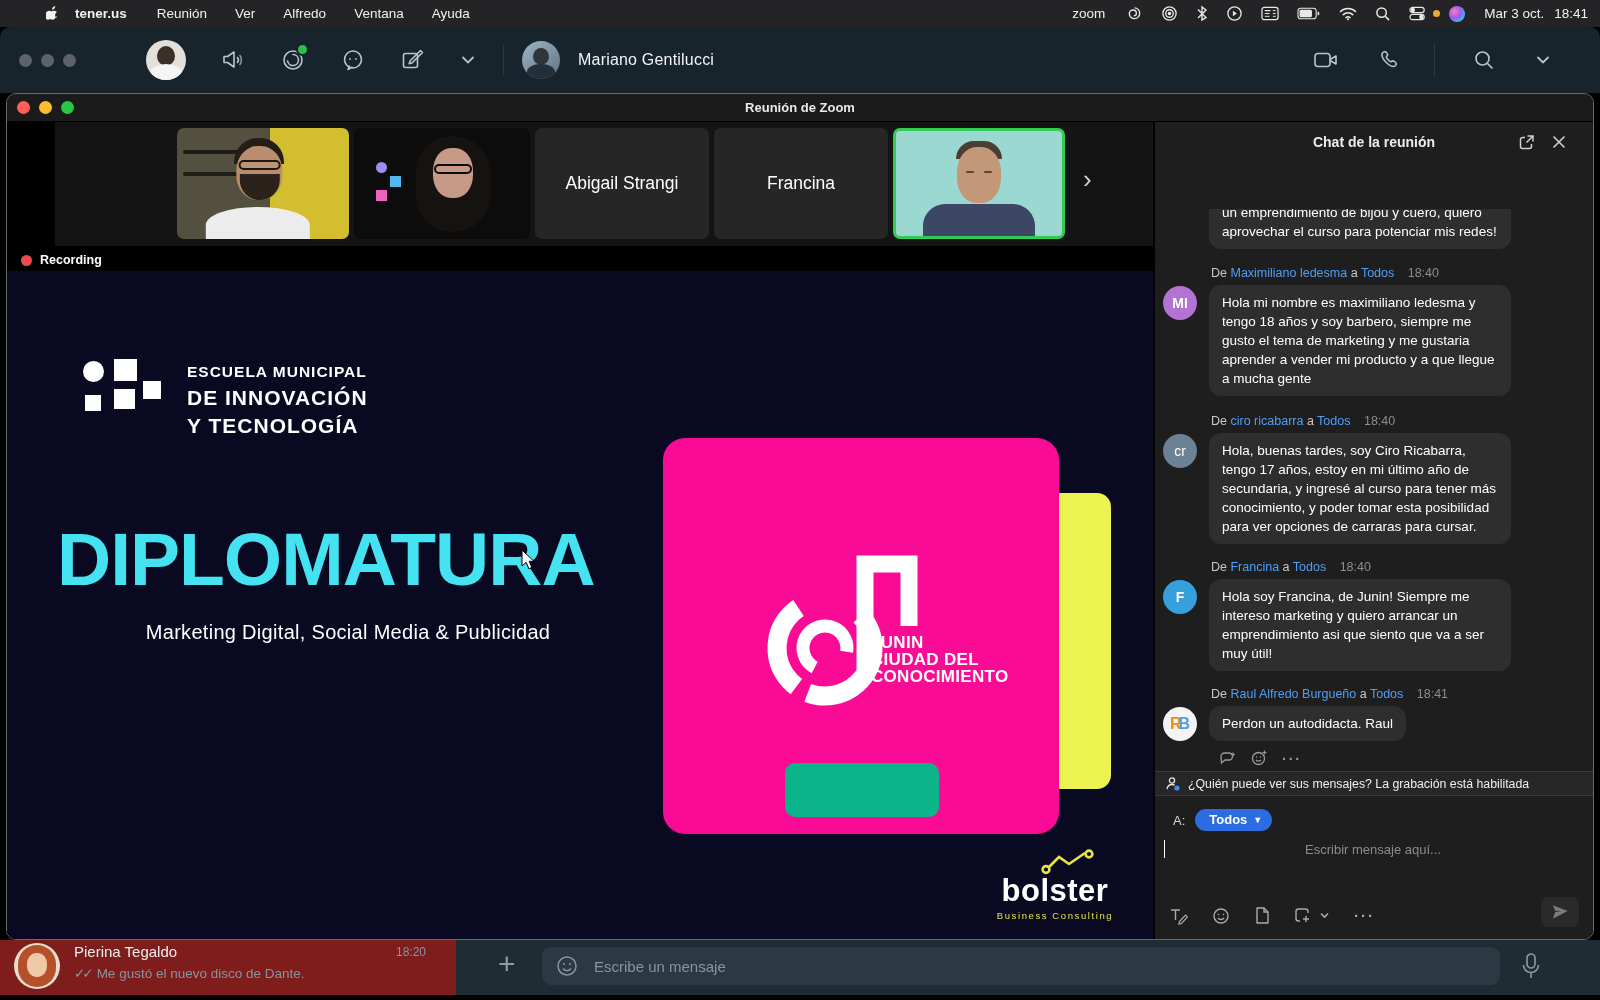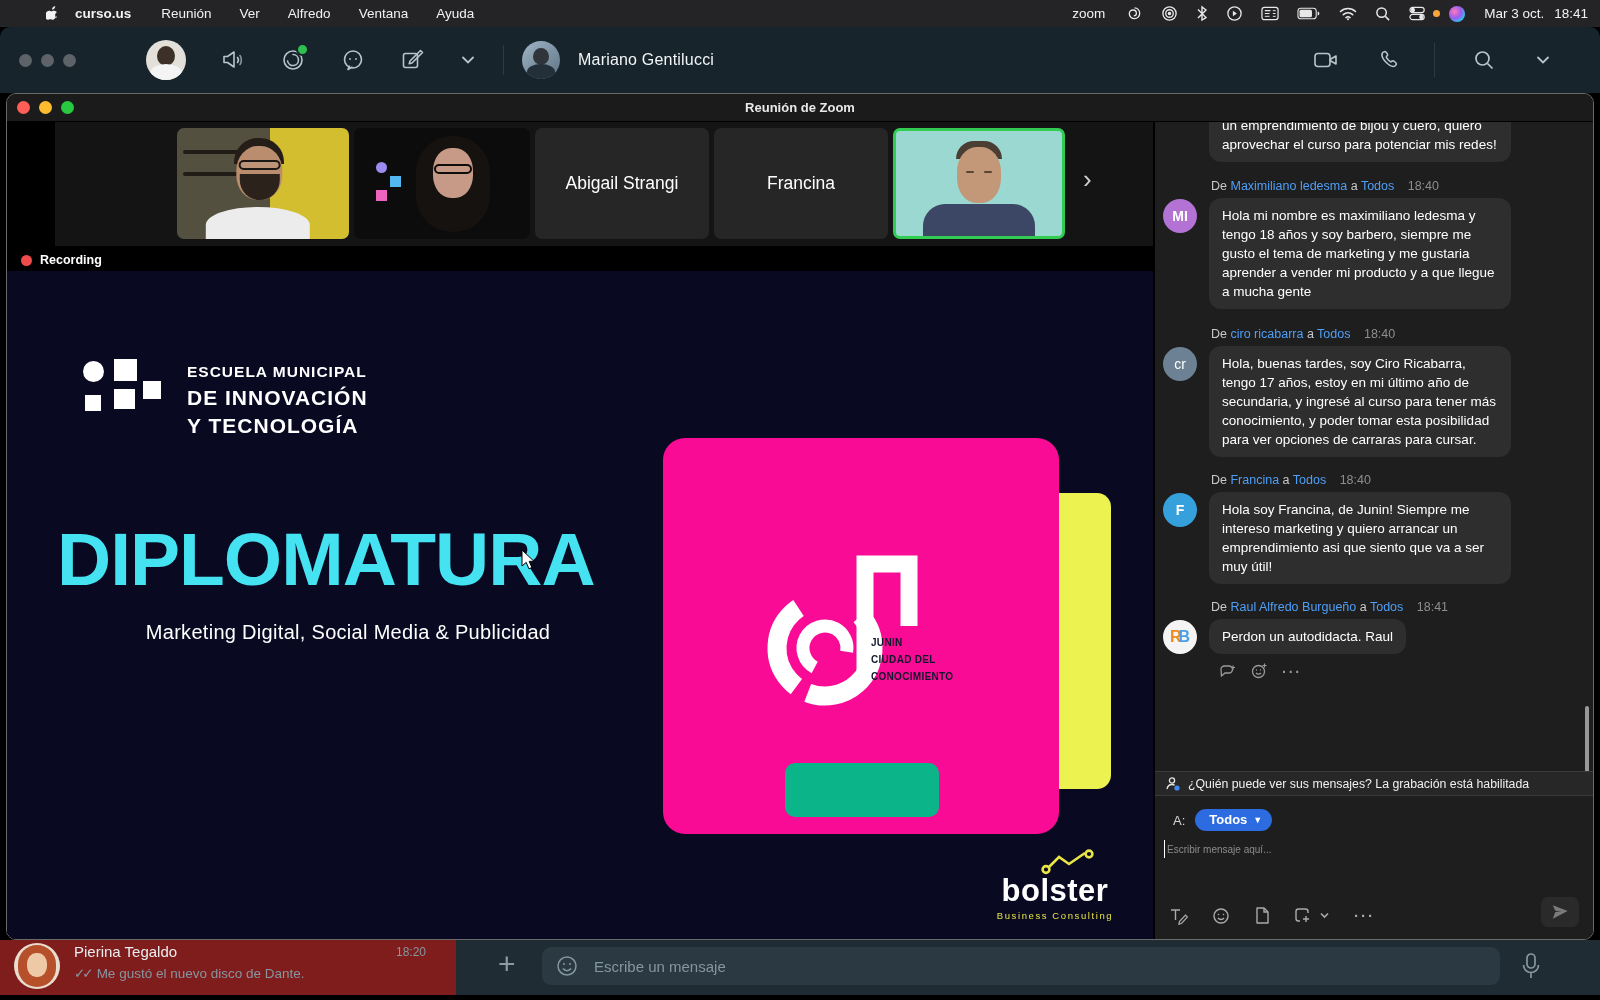--- a/index.html
+++ b/index.html
@@ -89,33 +89,33 @@
   .school{position:absolute;left:180px;top:92px;color:#fff;}
   .school .l1{font-size:15.5px;font-weight:600;letter-spacing:1px;}
   .school .l2{font-size:21px;font-weight:700;letter-spacing:1px;margin-top:5px;}
   .school .l3{font-size:21px;font-weight:700;letter-spacing:1px;margin-top:4px;}
   .diplo-wrap{position:absolute;left:50px;top:240px;width:582px;margin-top:8px;}
   .diplo{font-size:75px;font-weight:800;letter-spacing:-1px;color:#45e2f1;line-height:80px;white-space:nowrap;}
   .diplo-sub{margin-top:22px;text-align:center;color:#fff;font-size:20px;letter-spacing:.3px;}
   .yellow-card{position:absolute;left:980px;top:222px;width:124px;height:296px;background:#ecf24f;border-radius:14px;}
   .pink-card{position:absolute;left:656px;top:167px;width:396px;height:396px;background:#f90b96;border-radius:22px;}
   .green-btn{position:absolute;left:122px;top:325px;width:154px;height:54px;background:#0bb489;border-radius:10px;}
-  .junin-txt{position:absolute;left:208px;top:196px;color:#0f172a;font-weight:700;font-size:10px;line-height:17px;letter-spacing:.3px;}
+  .junin-txt{position:absolute;left:208px;top:196px;color:#ffffff;font-weight:700;font-size:17px;line-height:17px;letter-spacing:.3px;}
   .bolster{position:absolute;left:988px;top:578px;width:120px;text-align:center;color:#fff;}
   .bolster .bz{margin:0 auto 0 46px;}
   .bolster .bn{font-size:31px;font-weight:800;letter-spacing:.5px;line-height:32px;}
   .bolster .bt2{font-size:9.5px;color:#e8e545;letter-spacing:1.6px;margin-top:3px;}
   .cursor{position:absolute;left:514px;top:278px;}
 
   
   .chat{position:relative;flex:1;background:#1e1e1e;border-left:2px solid #000;display:flex;flex-direction:column;}
   .chat-head{position:relative;height:42px;flex:none;}
   .chat-title{position:absolute;left:0;right:0;top:12px;text-align:center;color:#ededed;font-size:14px;font-weight:700;}
   .ch-ic{position:absolute;top:12px;color:#cfcfcf;}
-  .msgs{position:relative;flex:1;overflow:hidden;padding:0 30px 0 6px;}
+  .msgs{position:relative;flex:1;overflow:hidden;padding:0 30px 0 6px;margin-top:45px;}
   .msg{position:relative;padding-left:48px;margin-bottom:16px;}
   .msg-head{font-size:12.5px;color:#c9c9c9;margin:0 0 5px 2px;white-space:nowrap;}
   .ml{color:#4f9ff7;text-decoration:none;}
   .mt2{color:#8e8e8e;margin-left:10px;}
   .avatar{position:absolute;left:2px;top:20px;width:34px;height:34px;border-radius:50%;display:flex;align-items:center;
           justify-content:center;color:#fff;font-size:14px;font-weight:600;}
   .av-mi{background:#b273d4;}
   .av-cr{background:#6c8294;font-weight:500;}
   .av-f{background:#36a0dc;}
   .av-rb{background:#f4f4f4;font-weight:800;font-size:16px;}
@@ -129,22 +129,22 @@
   .notice{flex:none;height:23px;background:#272727;border-top:1px solid #3a3a3a;border-bottom:1px solid #3a3a3a;
           display:flex;align-items:center;gap:7px;padding:0 6px 0 10px;color:#f0f0f0;font-size:12.3px;white-space:nowrap;overflow:hidden;}
   .composer{flex:none;height:143px;position:relative;background:#1e1e1e;}
   .to-row{position:absolute;left:18px;top:13px;display:flex;align-items:center;gap:10px;}
   .to-label{color:#d6d6d6;font-size:13px;}
   .pill{background:#2d6be0;color:#fff;font-size:13px;font-weight:700;border-radius:13px;padding:3px 10px 4px 14px;
         display:flex;align-items:center;gap:6px;}
   .pill .car{font-size:9px;}
   .zinput{position:absolute;left:9px;top:44px;right:12px;display:flex;align-items:center;}
   .zinput .caret{width:1px;height:18px;background:#fff;}
-  .zinput input{background:transparent;border:none;outline:none;color:#84cc16;font-size:10px;width:100%;
-                font-family:inherit;}
+  .zinput input{background:transparent;border:none;outline:none;color:#84cc16;font-size:13px;width:100%;
+                font-family:inherit;text-align:center;}
   .zinput input::placeholder{color:#8c8c8c;}
   .ctools{position:absolute;left:14px;bottom:14px;display:flex;align-items:center;gap:24px;color:#ababab;}
   .send-btn{position:absolute;right:14px;bottom:12px;width:38px;height:30px;background:#2a2a2a;border-radius:7px;
             display:flex;align-items:center;justify-content:center;color:#7c7c7c;}
 
   
   .bapp{position:absolute;left:0;top:940px;width:1600px;height:55px;display:flex;}
   .bapp-left{position:relative;width:456px;flex:none;background:#7f1d1d;}
   .pa{position:absolute;left:14px;top:3px;width:46px;height:46px;border-radius:50%;background:#e8ddcf;overflow:hidden;}
   .pa .hair{position:absolute;left:4px;top:2px;width:38px;height:42px;border-radius:19px;background:#b5502a;}
@@ -166,21 +166,21 @@
 
 <div class="screen">
 
   <div class="menubar">
     <div class="mb-left">
       <span class="mb-ic" style="padding:0 4px 0 46px;">
         <svg width="15" height="17" viewBox="0 0 16 18">
             <path fill="#f1f1f1" d="M11.2 4.5c.8-.9 1.3-2.2 1.2-3.4-1.1.1-2.4.8-3.2 1.7-.7.8-1.3 2.1-1.1 3.3 1.2.1 2.4-.6 3.1-1.6zm2.9 9.6c-.5 1.1-.7 1.6-1.3 2.6-.9 1.3-2.1 3-3.6 3-1.3 0-1.7-.9-3.4-.9s-2.1.9-3.4.9c-1.5 0-2.6-1.5-3.5-2.9C-3.3 13.1.9 7.6 4 7.5c1.4 0 2.3.9 3.4.9 1 0 1.7-.9 3.4-.9 1.3 0 2.7.7 3.7 2-3.2 1.8-2.7 6.3-.4 7.6z" transform="scale(.8)"></path>
           </svg>
       </span>
-      <span class="mb-item mb-app">curso.us</span>
+      <span class="mb-item mb-app">tener.us</span>
       <span class="mb-item">Reunión</span>
       <span class="mb-item">Ver</span>
       <span class="mb-item">Alfredo</span>
       <span class="mb-item">Ventana</span>
       <span class="mb-item">Ayuda</span>
     </div>
     <div class="mb-right">
       <span class="mb-item" style="padding:5px 12px;">zoom</span>
       <span class="mb-ic">
         <svg width="17" height="17" viewBox="0 0 18 18" fill="none" stroke="#e8e8e8" stroke-width="1.4">
@@ -428,20 +428,34 @@
             </div>
 
             <svg class="cursor" width="16" height="22" viewBox="0 0 16 22">
               <path d="M1 1v16l4.2-3.6 2.7 6.4 3-1.3-2.7-6.2H13z" fill="#fff" stroke="#000" stroke-width="1"></path>
             </svg>
           </div>
         </div>
       </div>
 
       <div class="chat">
+        <div class="chat-head">
+          <div class="chat-title">Chat de la reunión</div>
+          <span class="ch-ic" style="right:58px;">
+            <svg width="17" height="17" viewBox="0 0 17 17" fill="none" stroke="#cfcfcf" stroke-width="1.5">
+                <path d="M7 3.5H4.5A2 2 0 0 0 2.5 5.5v7a2 2 0 0 0 2 2h7a2 2 0 0 0 2-2V10"></path>
+                <path d="M9.5 2h5.5v5.5M15 2l-6.5 6.5"></path>
+              </svg>
+          </span>
+          <span class="ch-ic" style="right:26px;">
+            <svg width="16" height="16" viewBox="0 0 16 16" fill="none" stroke="#cfcfcf" stroke-width="1.6">
+                <path d="M2.5 2.5l11 11M13.5 2.5l-11 11"></path>
+              </svg>
+          </span>
+        </div>
 
         <div class="msgs">
           <div class="msg msg0" style="margin-bottom:17px;">
             <div class="bubble">un emprendimiento de bijou y cuero, quiero aprovechar el curso para potenciar mis redes!</div>
           </div>
 
           <div class="msg" style="margin-bottom:18px;">
             <div class="msg-head">
               <span>De</span>
               <a class="ml">Maximiliano ledesma</a>

